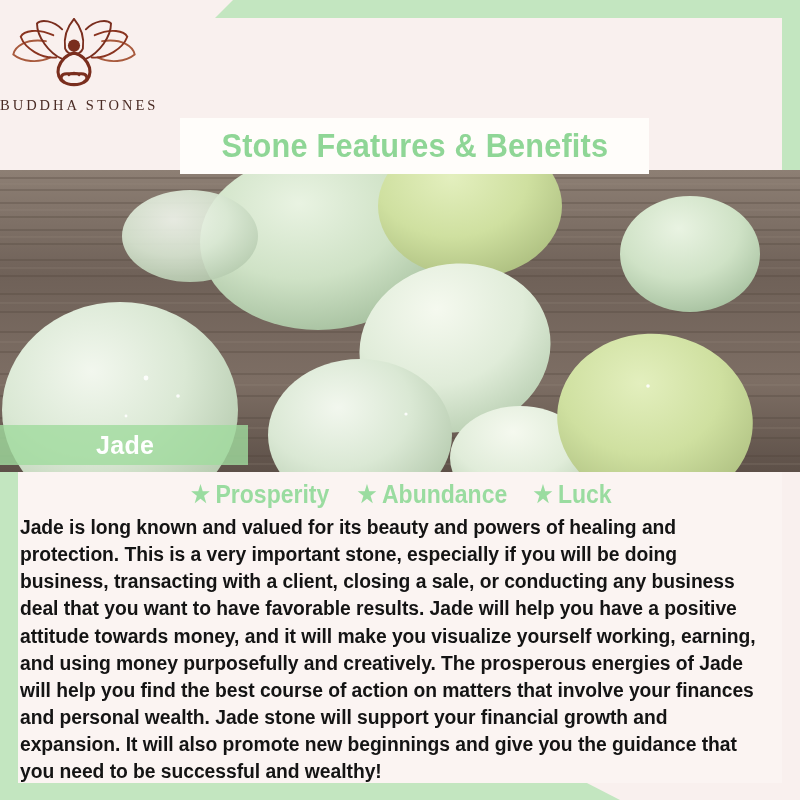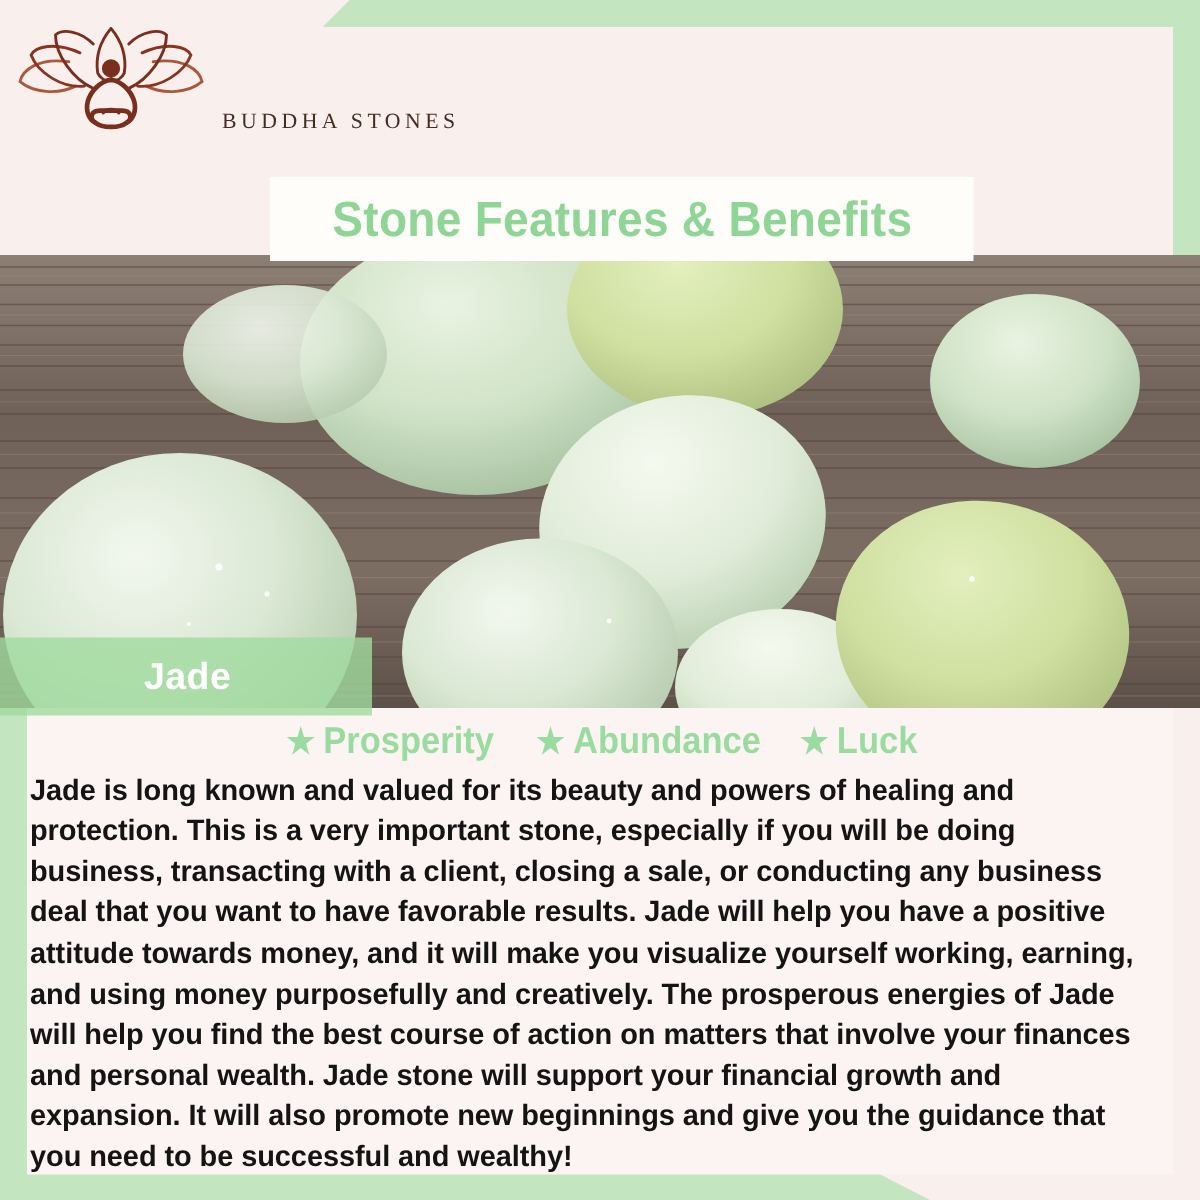--- a/index.html
+++ b/index.html
@@ -29,21 +29,21 @@
     top:498px;left:0;width:18px;height:285px;
   }
   .deco-bottom{
     bottom:0;left:0;width:620px;height:18px;
     clip-path:polygon(0 0, 585px 0, 100% 100%, 0 100%);
   }
 
   
   .logo-wrap{
     position:absolute;top:16px;left:0;width:660px;
-    display:flex;flex-direction:row;align-items:flex-end;
+    display:flex;flex-direction:column;align-items:flex-start;
     z-index:6;
   }
   .logo-mark{width:148px;height:74px;display:block;}
   .logo-word{
     margin-top:7px;
     font-family:"Liberation Serif", serif;
     font-size:14.5px;letter-spacing:3.0px;
     color:#4a2b24;font-weight:400;
     text-align:center;
   }
@@ -66,21 +66,21 @@
     font-family:"Liberation Sans Narrow","Liberation Sans",sans-serif;
     font-size:33px;font-weight:bold;
     color:#8fd696;
     letter-spacing:.2px;
     transform:scaleX(.93);
     white-space:nowrap;
   }
 
   
   .jade-banner{
-    position:absolute;left:0;top:425px;width:248px;height:52px;
+    position:absolute;left:0;top:425px;width:248px;height:40px;
     background:rgba(160,219,158,.80);
     z-index:5;
     display:flex;align-items:center;
   }
   .jade-text{
     margin-left:96px;
     font-size:25px;font-weight:bold;color:#ffffff;
     letter-spacing:.3px;
   }
 

